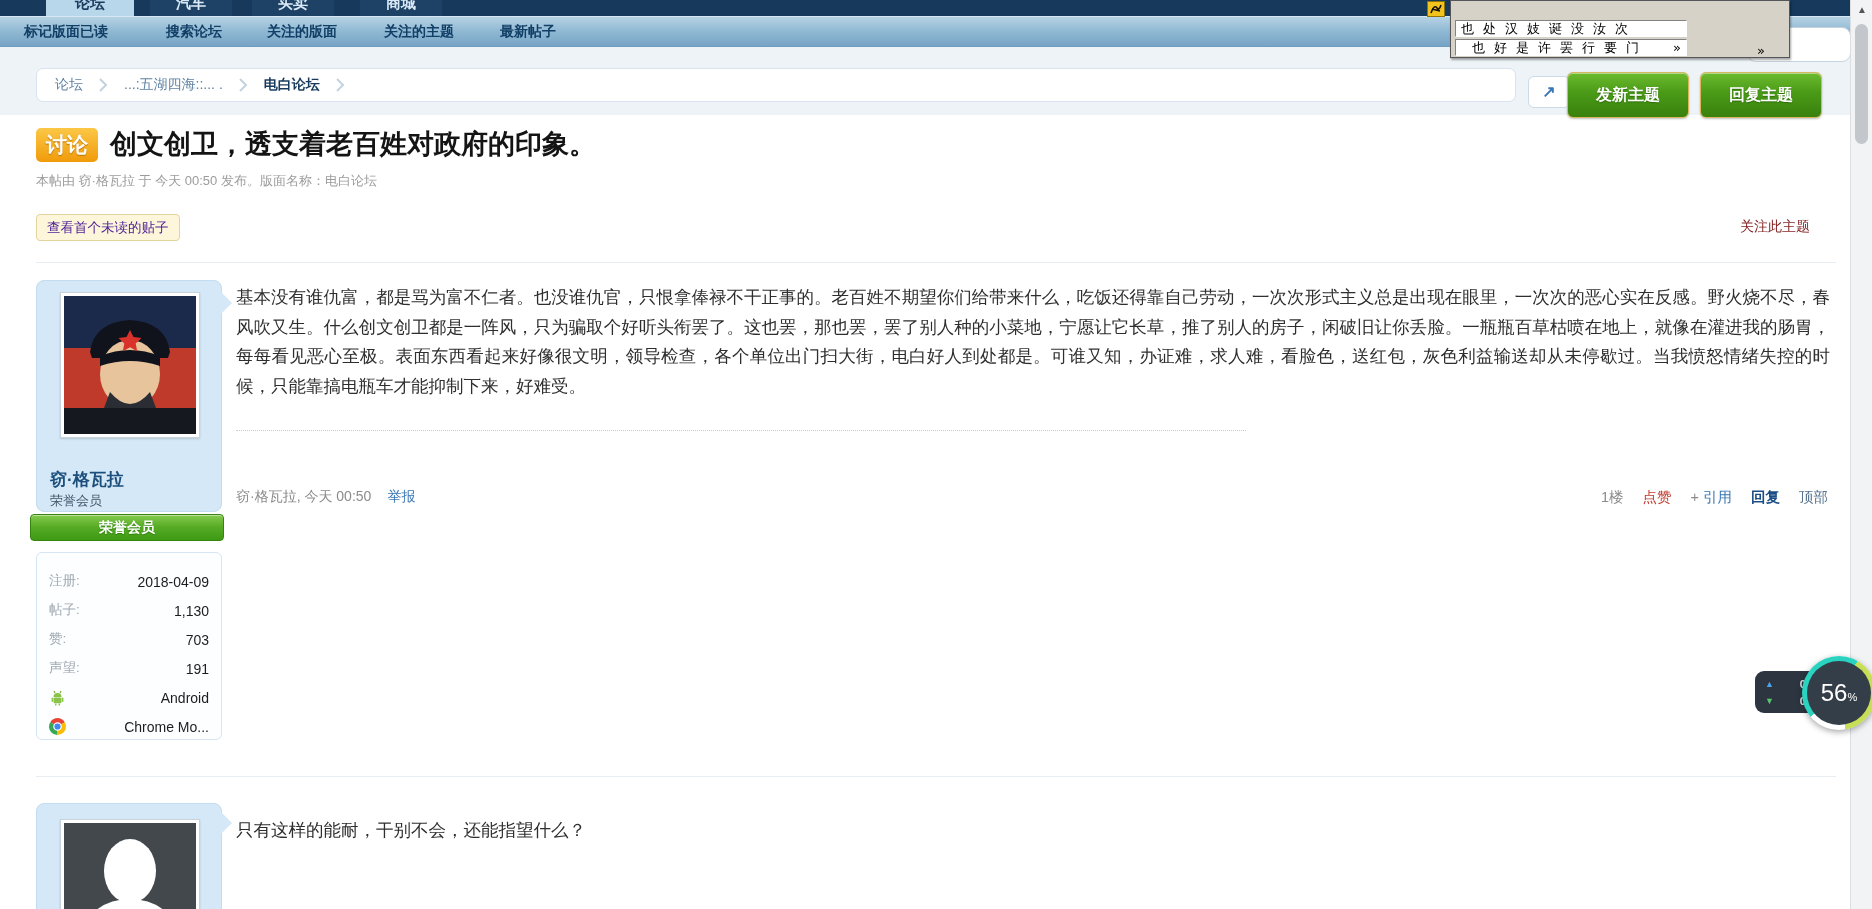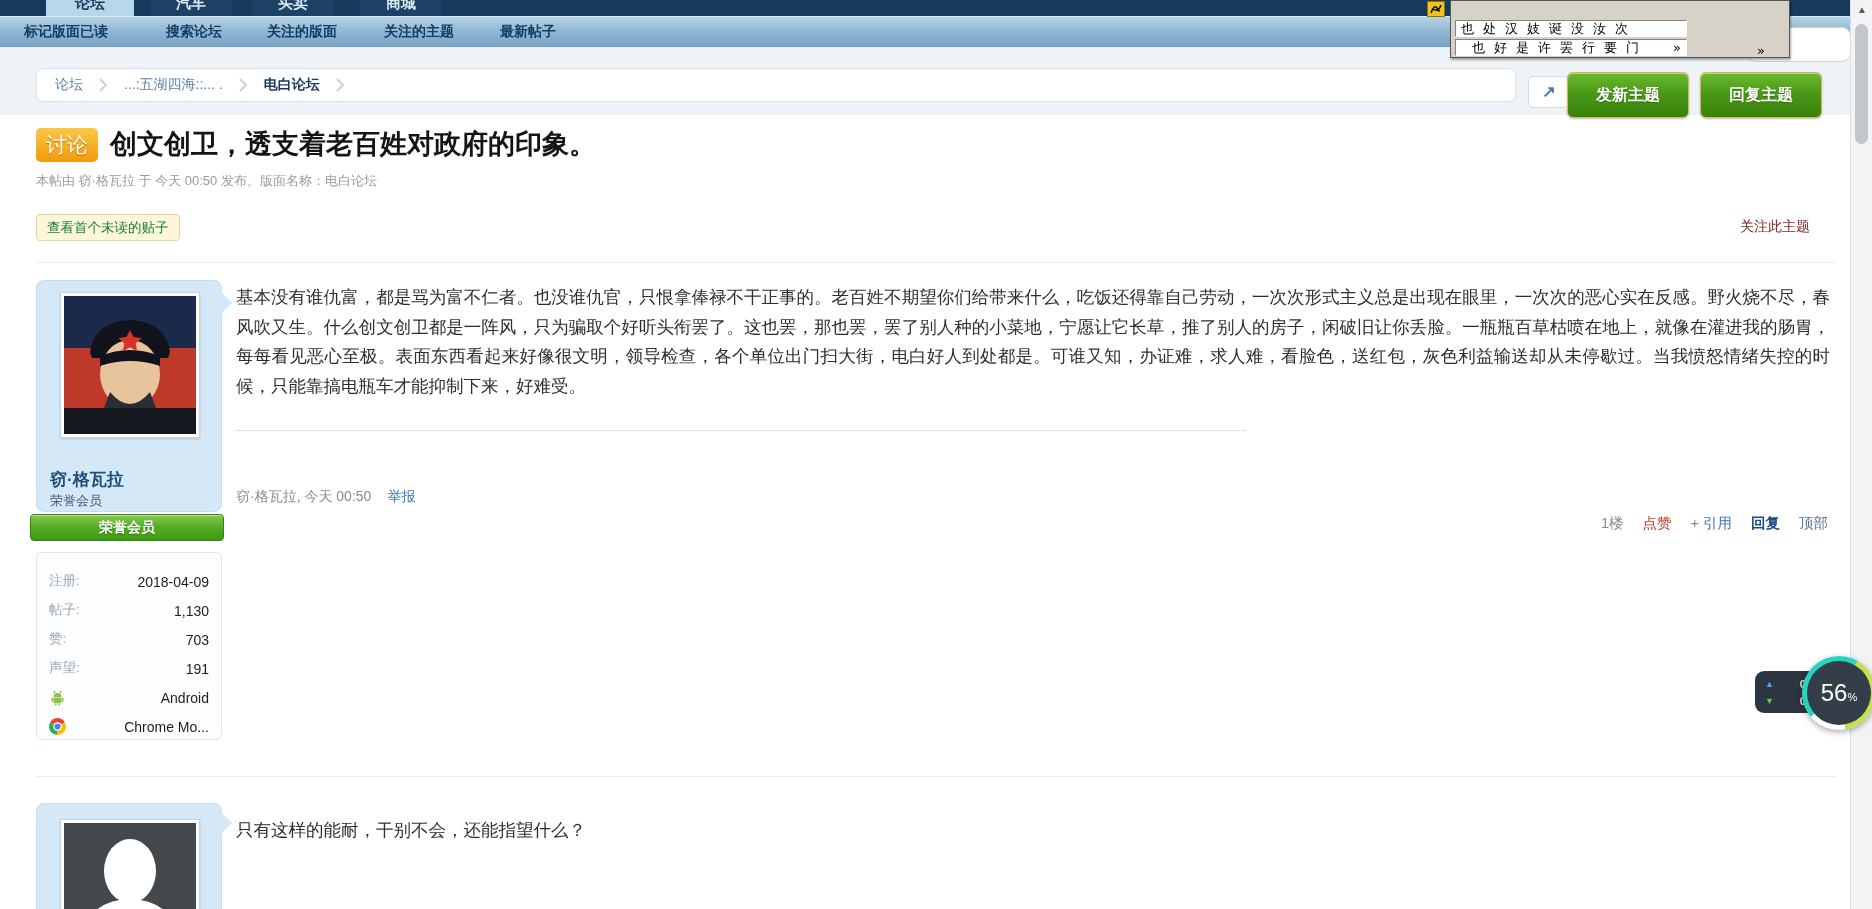--- a/index.html
+++ b/index.html
@@ -36,26 +36,26 @@
     border:1px solid #ccdbe8; border-radius:6px; color:#3a77b5; font-size:16px; font-weight:bold;
     text-align:center; line-height:30px; cursor:pointer; z-index:6; }
   .greenbtn { position:absolute; top:72px; width:122px; height:46px; border-radius:6px;
     border:1px solid #d8b75e; background:linear-gradient(180deg,#6cbb2e 0%,#4a9a17 45%,#39810e 100%);
     box-shadow:inset 0 1px 0 rgba(255,255,255,.45), 0 1px 2px rgba(0,0,0,.25);
     color:#fff; font-size:16px; font-weight:bold; text-align:center; line-height:38px;
     text-shadow:0 1px 1px #2c6b0a; cursor:pointer; z-index:6; }
 
   
   .tagbadge { position:absolute; left:36px; top:128px; width:62px; height:34px; border-radius:5px;
-    background:linear-gradient(180deg,#fbc746,#f09b0a); color:#fff; font-size:21px; font-weight:normal;
+    background:linear-gradient(180deg,#fbc746,#f09b0a); color:#fff; font-size:21px; font-weight:bold;
     text-align:center; line-height:34px; text-shadow:0 1px 1px #b96f00; }
   .threadtitle { position:absolute; left:110px; top:126px; font-size:27px; font-weight:bold; color:#141414; }
   .threadmeta { position:absolute; left:36px; top:172px; font-size:13px; color:#9c9c9c; }
   .unreadbtn { position:absolute; left:36px; top:214px; height:27px; padding:0 10px;
-    background:#fdf6da; border:1px solid #e3d49c; border-radius:4px; color:#15803d;
+    background:#fdf6da; border:1px solid #e3d49c; border-radius:4px; color:#4c1d95;
     font-size:13.5px; line-height:25px; cursor:pointer; }
   .followlink { position:absolute; left:1740px; top:218px; font-size:14px; color:#7f1d1d; cursor:pointer; }
 
   .hline { position:absolute; left:36px; width:1800px; height:0; border-top:1px solid #e9eef3; }
 
   
   .userpanel { position:absolute; left:36px; width:186px; background:#d5e8f7;
     border:1px solid #c3dcef; border-radius:8px; }
   .panel-arrow { position:absolute; left:221px; width:0; height:0;
     border:11px solid transparent; border-left-color:#d5e8f7; }
@@ -75,21 +75,21 @@
   .statrow .val { margin-left:auto; color:#1d1d1d; font-size:14px; }
   .staticon { width:17px; height:17px; display:inline-block; }
 
   
   .postcontent { position:absolute; left:236px; width:1594px; font-size:17.5px;
     line-height:29.5px; color:#2e2e2e; text-align:justify; }
   .dotsep { position:absolute; left:236px; top:430px; width:1010px; border-top:1px dotted #c7ccd1; }
   .signature { position:absolute; left:236px; top:443px; width:1460px; font-size:13px; color:#a6a6a6; }
   .pfoot-left { position:absolute; left:236px; top:488px; font-size:14px; color:#8b8b8b; }
   .pfoot-left .report { color:#3a77b5; margin-left:16px; cursor:pointer; }
-  .pfoot-right { position:absolute; right:44px; top:488px; font-size:14.5px; display:flex; gap:19px;margin-top:26px; }
+  .pfoot-right { position:absolute; right:44px; top:488px; font-size:14.5px; display:flex; gap:19px; }
   .pfoot-right .floor { color:#8b8b8b; }
   .pfoot-right .like { color:#c23b2e; cursor:pointer; }
   .pfoot-right .quote { color:#3a77b5; cursor:pointer; }
   .pfoot-right .quote .plus { color:#8b8b8b; }
   .pfoot-right .reply { color:#1b4d86; font-weight:bold; cursor:pointer; }
   .pfoot-right .gotop { color:#55718c; cursor:pointer; }
 
   
   .ime { position:absolute; left:1450px; top:0; width:340px; height:58px; background:#d6d2c8;
     border:1px solid #55555a; box-shadow:1px 2px 2px rgba(0,0,0,.35); z-index:60; }

